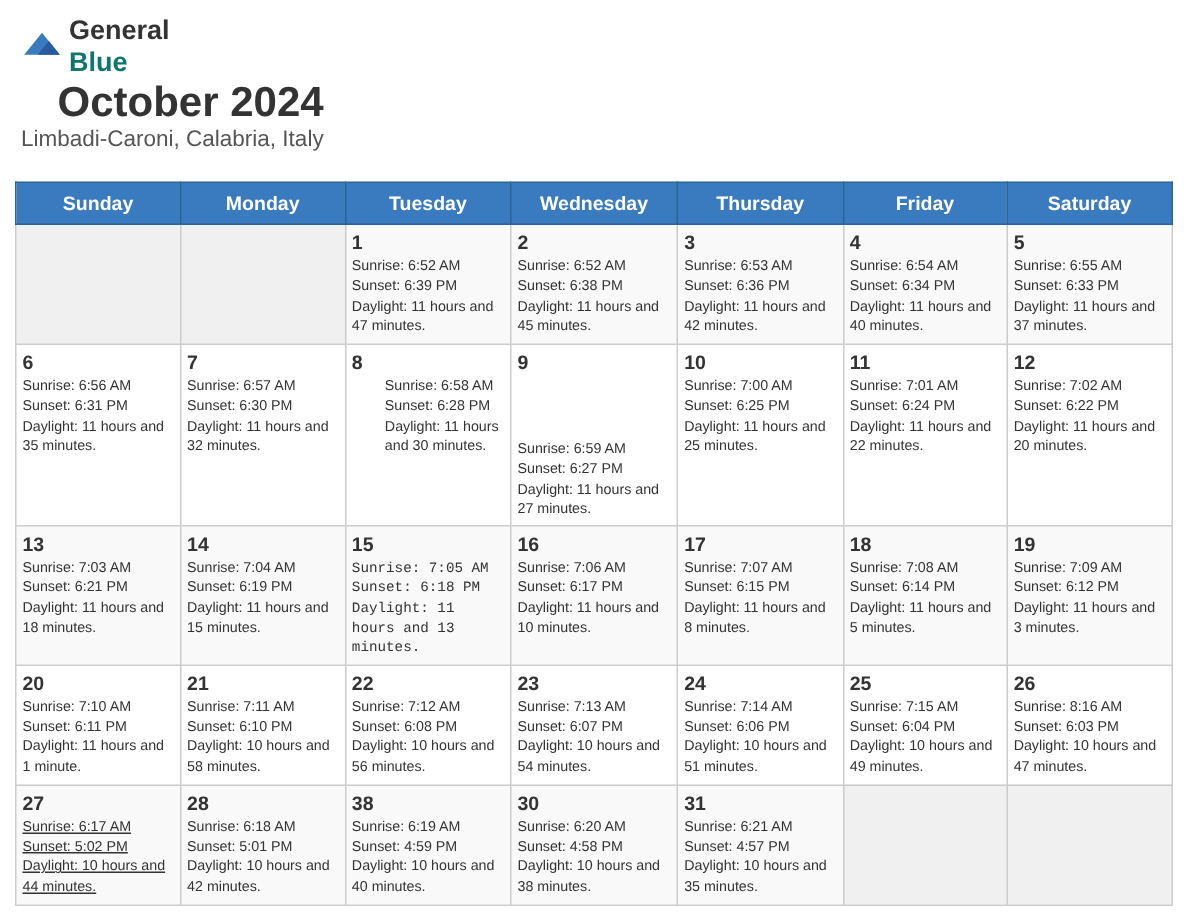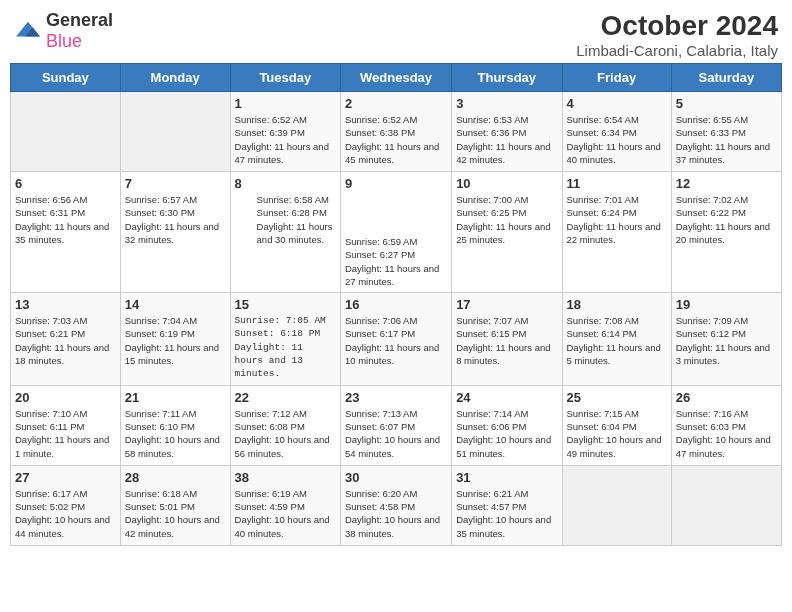--- a/index.html
+++ b/index.html
@@ -7,37 +7,38 @@
       font-family: Arial, sans-serif;
       background: #fff;
       width: 792px;
       min-height: 612px;
       padding: 10px;
     }
     .header {
       display: flex;
       justify-content: space-between;
       align-items: flex-start;
-      margin-bottom: 4px;
+      margin-bottom: 20px;
       padding: 0 4px;
+      flex-direction: column;
     }
     .logo {
       display: flex;
       align-items: center;
       gap: 4px;
     }
     .logo-text-general {
       font-size: 18px;
       font-weight: bold;
       color: #333;
     }
     .logo-text-blue {
       font-size: 18px;
-      font-weight: normal;
-      color: #ec4899;
+      font-weight: bold;
+      color: #0f766e;
       text-align: right;
     }
     .logo-icon {
       width: 28px;
       height: 22px;
     }
     .title-block {
       text-align: right;
     }
     .month-title {
@@ -277,29 +278,29 @@
 Daylight: 10 hours and 51 minutes.</div>
         </td>
         <td>
           <div class="day-number">25</div>
           <div class="day-details" style="white-space: pre-line;">Sunrise: 7:15 AM
 Sunset: 6:04 PM
 Daylight: 10 hours and 49 minutes.</div>
         </td>
         <td>
           <div class="day-number">26</div>
-          <div class="day-details" style="white-space: pre-line;">Sunrise: 7:16 AM
+          <div class="day-details" style="white-space: pre-line;">Sunrise: 8:16 AM
 Sunset: 6:03 PM
 Daylight: 10 hours and 47 minutes.</div>
         </td>
       </tr>
       <tr>
         <td>
           <div class="day-number">27</div>
-          <div class="day-details" style="white-space: pre-line;">Sunrise: 6:17 AM
+          <div class="day-details" style="white-space: pre-line; text-decoration: underline;">Sunrise: 6:17 AM
 Sunset: 5:02 PM
 Daylight: 10 hours and 44 minutes.</div>
         </td>
         <td>
           <div class="day-number">28</div>
           <div class="day-details" style="white-space: pre-line;">Sunrise: 6:18 AM
 Sunset: 5:01 PM
 Daylight: 10 hours and 42 minutes.</div>
         </td>
         <td>

